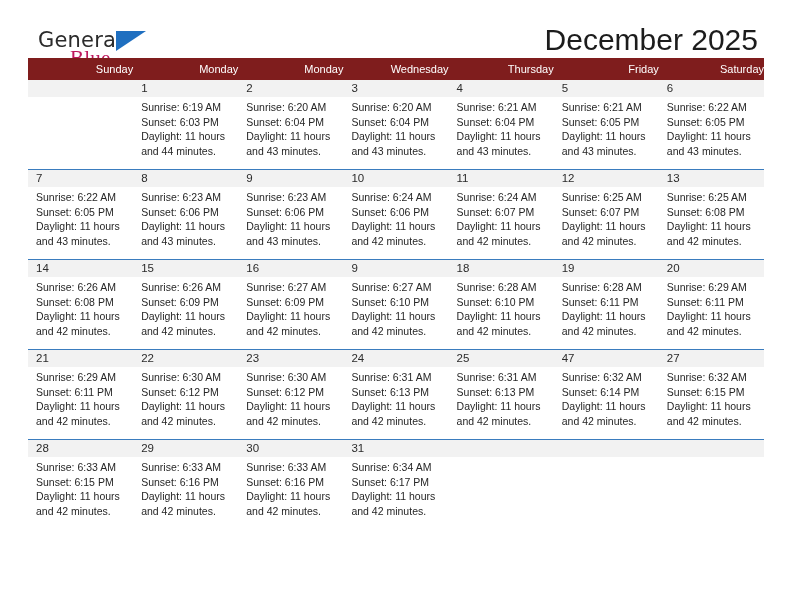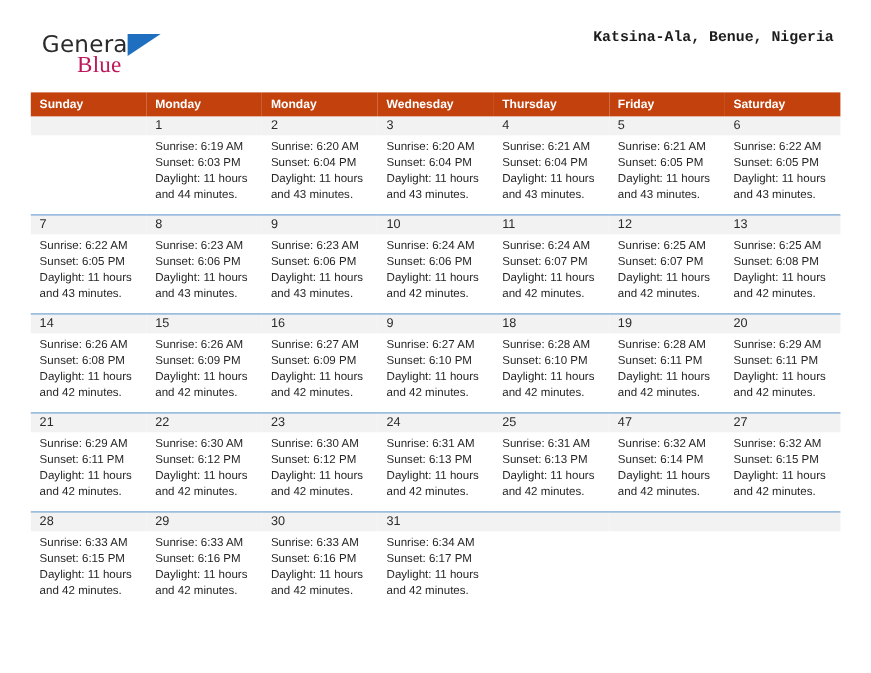--- a/index.html
+++ b/index.html
@@ -18,21 +18,21 @@
     position: relative;
     width: 792px;
     height: 612px;
     box-sizing: border-box;
     padding: 0 28px;
   }
 
   
   .header {
     position: relative;
-    height: 84px;
+    height: 58px;
   }
   .brand {
     position: absolute;
     left: 10px;
     top: 28px;
     width: 220px;
     height: 52px;
   }
   .brand-general {
     position: absolute;
@@ -88,25 +88,25 @@
   }
 
   
   .calendar {
     position: relative;
     width: 736px;
     border-collapse: collapse;
     table-layout: fixed;
   }
   .dow-row th {
-    background: #c2410c;
+    background: #7f1d1d;
     color: #ffffff;
     font-size: 11px;
-    font-weight: bold;
-    text-align: left;
+    font-weight: normal;
+    text-align: right;
     padding: 5px 0 5px 8px;
     height: 12px;
     border: none;
   }
   .week-row td {
     vertical-align: top;
     padding: 0;
     border-top: 1px solid #3a7cbe;
     border-bottom: none;
     height: 89px;
@@ -148,20 +148,21 @@
 
   <div class="header">
 
     <div class="brand">
       <span class="brand-general">General</span>
       <span class="brand-triangle"></span>
       <span class="brand-blue">Blue</span>
     </div>
 
     <div class="title-block">
+      <div class="cal-title">December 2025</div>
       <div class="cal-subtitle">Katsina-Ala, Benue, Nigeria</div>
     </div>
 
   </div>
 
   <table class="calendar">
     <thead>
       <tr class="dow-row">
         <th>Sunday</th>
         <th>Monday</th>

